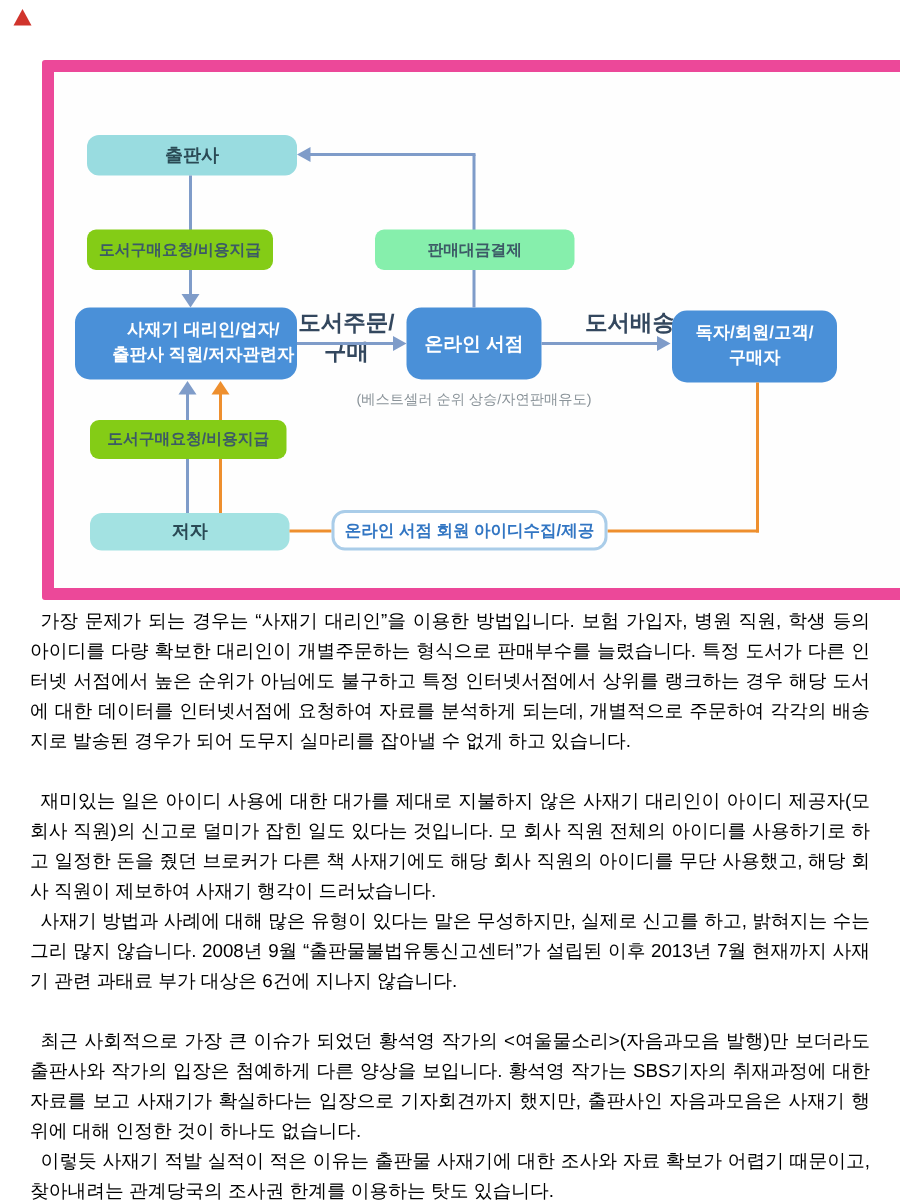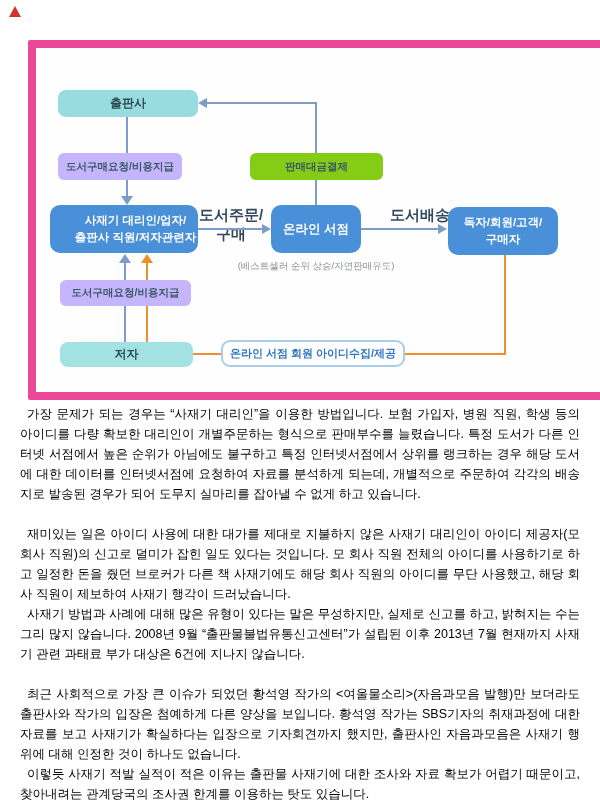--- a/index.html
+++ b/index.html
@@ -26,25 +26,25 @@
   }
   .node-teal {
     background:#99dce0; border-radius:8px;
     color:#2a4a55; font-weight:bold; font-size:12px;
   }
   .node-blue {
     background:#4a90d8; border-radius:10px;
     color:#ffffff; font-weight:bold; font-size:11.5px; line-height:1.45;
   }
   .node-light {
-    background:#c4b5fd; border-radius:6px;
+    background:#84cc16; border-radius:6px;
     color:#3c5a66; font-weight:600; font-size:10.5px;
     display:flex; align-items:center; justify-content:center; text-align:center;
   }
-  .node-payment { background:#84cc16; }
+  .node-payment { background:#86efac; }
   .node-outline {
     background:#ffffff; border:2px solid #aacde9; border-radius:9px;
     color:#3276c3; font-weight:bold; font-size:11px;
     display:flex; align-items:center; justify-content:center; text-align:center;
     z-index:3;
   }
   .line-blue { background:#7f9cc9; }
   .line-orange { background:#ee8f2e; }
   .conn { z-index:1; }
   .over { z-index:2; }

